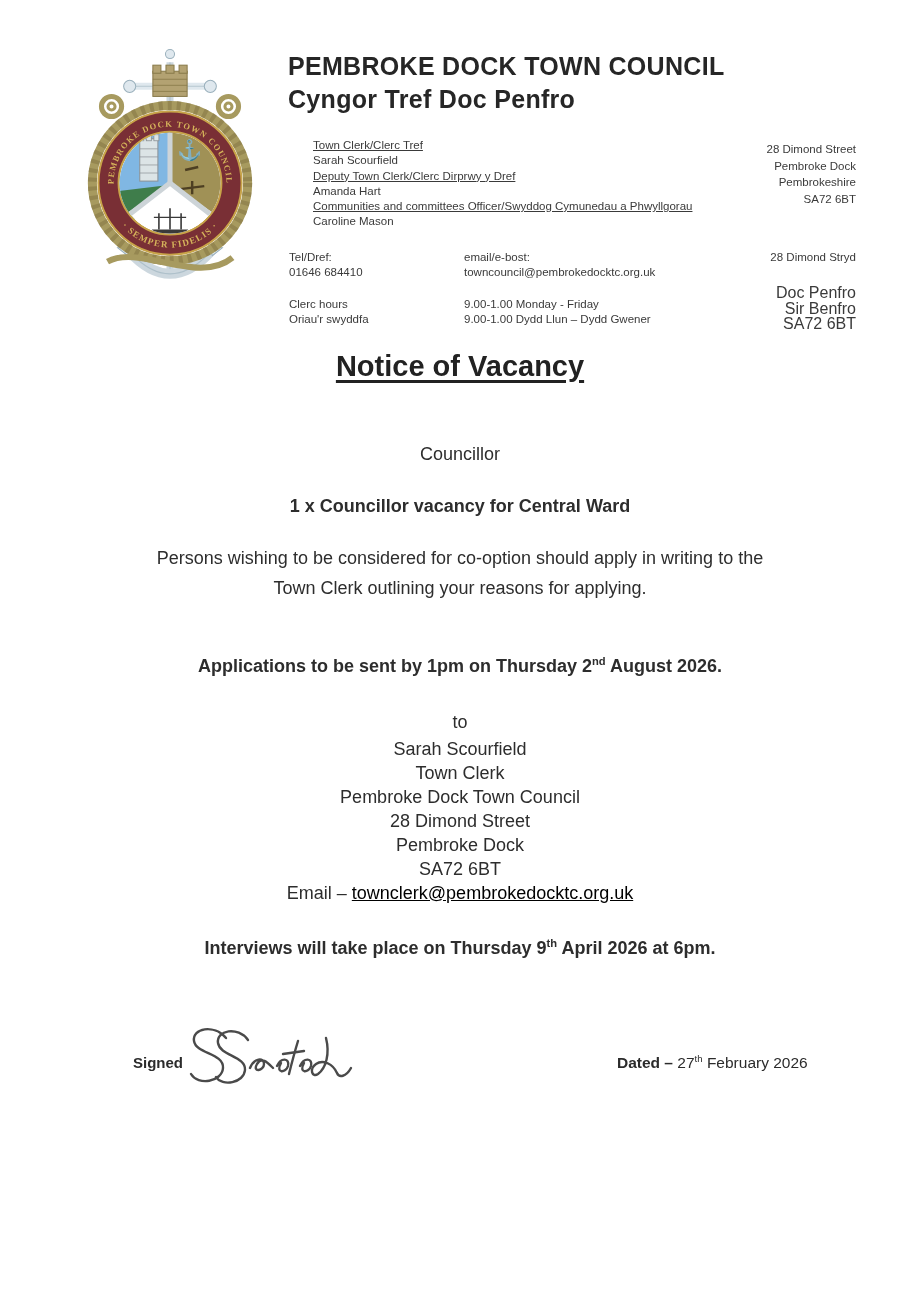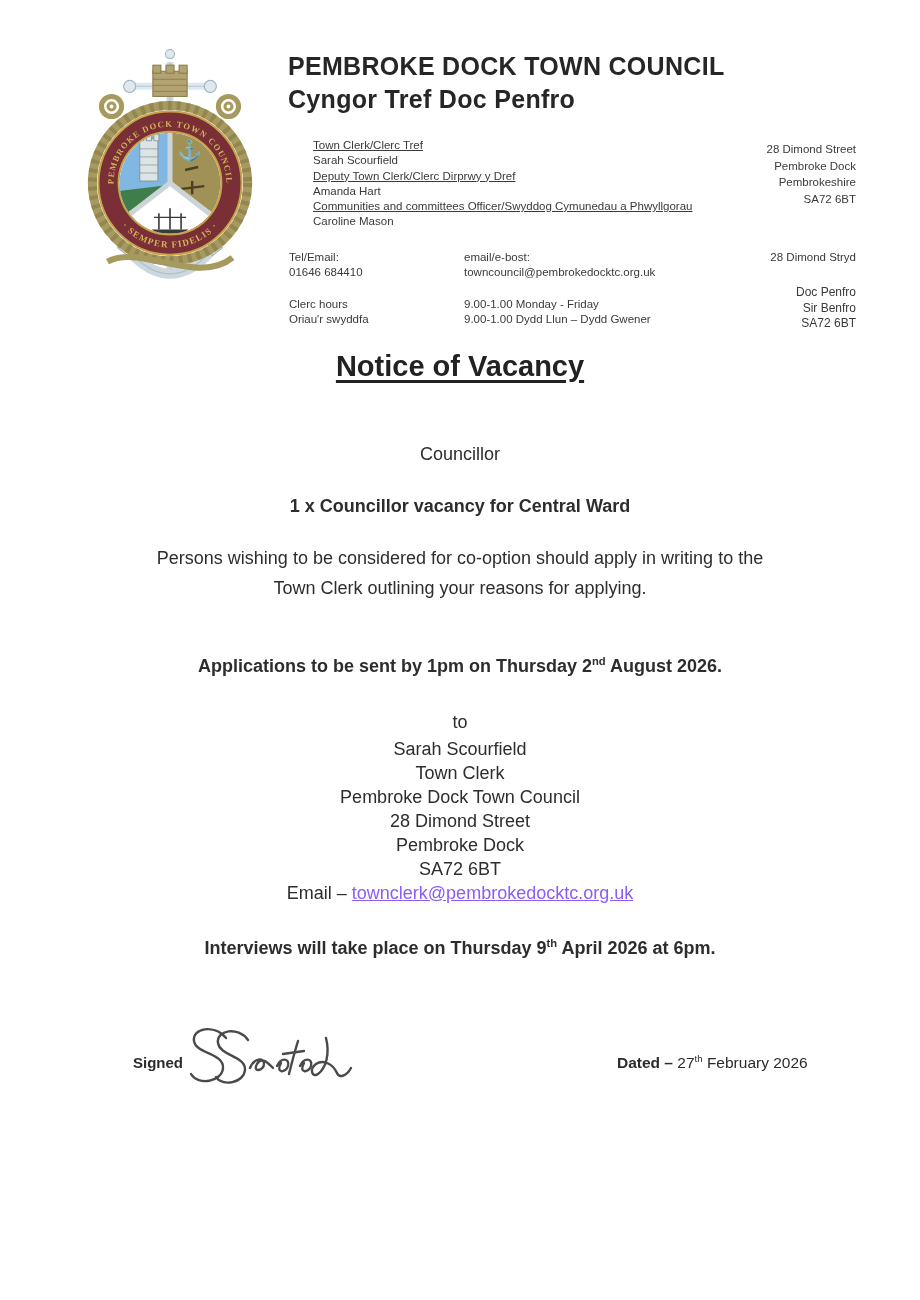--- a/index.html
+++ b/index.html
@@ -11,34 +11,34 @@
   .title-block{position:absolute;left:288px;top:50px;}
   .title-en,.title-cy{font-weight:bold;font-size:25px;line-height:33px;color:#262626;letter-spacing:.3px;}
   .staff{position:absolute;left:289px;top:138px;font-size:11.5px;line-height:15.3px;color:#3a3a3a;margin-left:24px;}
   .staff .u{text-decoration:underline;}
   .addr-en{position:absolute;right:64px;top:141px;text-align:right;font-size:11.5px;line-height:16.5px;color:#3a3a3a;}
   .contact-label-col{position:absolute;left:289px;top:250px;font-size:11.5px;line-height:15px;color:#3a3a3a;}
   .contact-email-col{position:absolute;left:464px;top:250px;font-size:11.5px;line-height:15px;color:#3a3a3a;}
   .hours-label-col{position:absolute;left:289px;top:297px;font-size:11.5px;line-height:15px;color:#3a3a3a;}
   .hours-value-col{position:absolute;left:464px;top:297px;font-size:11.5px;line-height:15px;color:#3a3a3a;}
   .addr-cy-1{position:absolute;right:64px;top:251px;font-size:11.5px;color:#3a3a3a;margin-left:44px;}
-  .addr-cy-2{position:absolute;right:64px;top:285px;text-align:right;font-size:12px;line-height:15.5px;color:#3a3a3a;}
+  .addr-cy-2{position:absolute;right:64px;top:285px;text-align:right;font-size:16px;line-height:15.5px;color:#3a3a3a;}
 
   
   .notice{position:absolute;left:0;top:350px;width:920px;text-align:center;color:#2d2d2d;font-size:18px;}
   .notice-title{margin:0 0 26px 0;font-size:29px;font-weight:bold;color:#222;
                 text-decoration:underline;text-decoration-thickness:2.5px;text-underline-offset:4px;}
   .para{margin:0 0 22px 0;line-height:30px;}
   .bold{font-weight:bold;}
   .instructions{margin-bottom:48px;}
   .deadline{margin-bottom:26px;}
   .to-line{margin-bottom:0;}
   .apply-address{line-height:24px;}
   .email-line{margin:0;line-height:24px;}
-  .email-link{color:#8b5cf6;text-decoration:underline;cursor:pointer;}
+  .email-link{color:#000000;text-decoration:underline;cursor:pointer;}
   .interviews{margin-top:28px;}
   sup{font-size:62%;vertical-align:super;line-height:0;}
 
   
   .signed-label{position:absolute;left:133px;top:1054px;font-size:15px;font-weight:bold;color:#2b2b2b;}
   .signature{position:absolute;left:178px;top:1016px;width:210px;height:84px;}
   .dated-line{position:absolute;left:617px;top:1054px;font-size:15.5px;color:#2b2b2b;}
   .dated-line .bold{font-weight:bold;}
 
   .crest-text{font-family:"Liberation Serif", serif;font-weight:bold;fill:#d5b35a;letter-spacing:1.2px;}
@@ -170,21 +170,21 @@
   </div>
 
   <div class="addr-en">
     <div>28 Dimond Street</div>
     <div>Pembroke Dock</div>
     <div>Pembrokeshire</div>
     <div>SA72 6BT</div>
   </div>
 
   <div class="contact-label-col">
-    <div>Tel/Email:</div>
+    <div>Tel/Dref:</div>
     <div>01646 684410</div>
   </div>
   <div class="contact-email-col">
     <div>email/e-bost:</div>
     <div>towncouncil@pembrokedocktc.org.uk</div>
   </div>
   <div class="hours-label-col">
     <div>Clerc hours</div>
     <div>Oriau'r swyddfa</div>
   </div>

